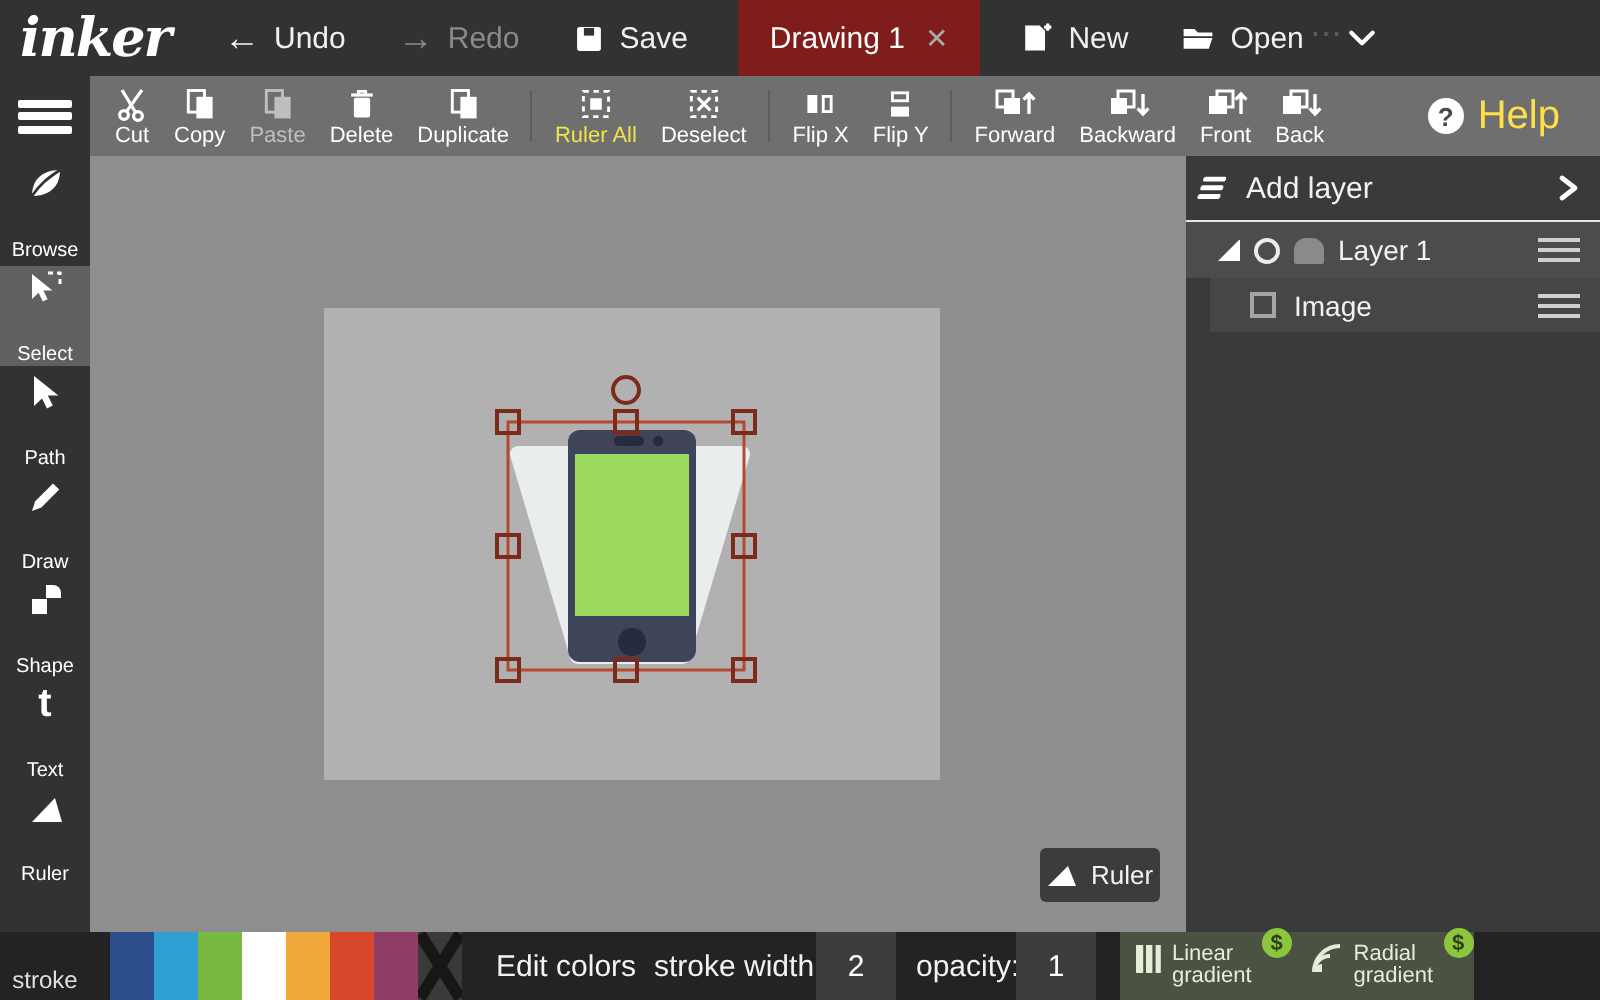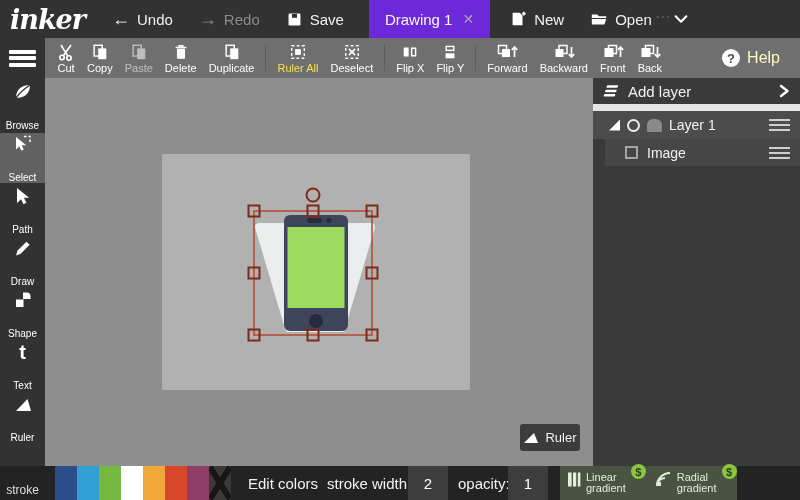--- a/index.html
+++ b/index.html
@@ -6,54 +6,54 @@
   html,body { width:800px; height:500px; overflow:hidden; }
   body { font-family:"Liberation Sans", sans-serif; position:relative; background:#8e8e8e; color:#fff; }
   svg { display:block; }
 
   
   #topbar { position:absolute; left:0; top:0; width:800px; height:38px; background:#323232; display:flex; align-items:stretch; }
   .logo { font-family:"DejaVu Serif", serif; font-style:italic; font-weight:bold; font-size:27px; color:#fff; padding:1px 14px 0 10px; align-self:center; letter-spacing:-1px; }
   .tb-btn { display:flex; align-items:center; gap:7px; padding:0 13px; font-size:15px; color:#f0f0f0; cursor:pointer; }
   .tb-btn .arrow { font-size:18px; font-weight:bold; line-height:1; }
   .tb-btn.disabled { color:#8a8a8a; }
-  .tab { display:flex; align-items:center; gap:10px; background:#6d28d9; padding:0 16px; font-size:15px; color:#fafafa; margin-left:12px; cursor:pointer; }
+  .tab { display:flex; align-items:center; gap:10px; background:#7f1d1d; padding:0 16px; font-size:15px; color:#fafafa; margin-left:12px; cursor:pointer; }
   .tab .close { color:#a9a9a9; font-size:14px; }
   .ellipsis { position:absolute; left:655px; top:7px; color:#5d5d5d; font-size:16px; letter-spacing:1px; }
 
   
   #hamburger-zone { position:absolute; left:0; top:38px; width:45px; height:40px; background:#323232; display:flex; align-items:center; justify-content:center; cursor:pointer; }
   .hbar { width:27px; height:4px; background:#fff; border-radius:1px; margin:2.5px 0; }
   #toolbar { position:absolute; left:45px; top:38px; width:755px; height:40px; background:#6f6f6f; display:flex; align-items:center; padding:0 6px; }
   .tool-btn { display:flex; flex-direction:column; align-items:center; justify-content:center; gap:1px; padding:2px 6px; height:38px; cursor:pointer; }
   .tool-btn .lbl { font-size:11px; color:#fff; white-space:nowrap; }
   .tool-btn.disabled { opacity:.55; }
   .tool-btn .lbl.accent { color:#f1e24b; }
   .tsep { width:1px; height:26px; background:#5c5c5c; margin:0 5px; }
   #help-btn { margin-left:auto; display:flex; align-items:center; gap:7px; padding-right:14px; cursor:pointer; }
   .help-circle { width:18px; height:18px; border-radius:50%; background:#fff; color:#4a4a4a; font-weight:bold; font-size:13px; display:flex; align-items:center; justify-content:center; }
-  #help-btn .lbl { font-size:16px; color:#fef9c3; }
+  #help-btn .lbl { font-size:20px; color:#fde047; }
 
   
   #sidebar { position:absolute; left:0; top:78px; width:45px; height:388px; background:#323232; display:flex; flex-direction:column; padding-top:2px; }
   .side-tool { height:50px; margin:1px 0; display:flex; flex-direction:column; align-items:center; justify-content:center; gap:2px; cursor:pointer; }
   .side-tool .lbl { font-size:10px; color:#fff;margin-top:16px; }
   .side-tool.active { background:#616161; }
   .t-glyph { font-size:20px; font-weight:bold; line-height:20px; color:#fff; }
 
   
   #workspace { position:absolute; left:45px; top:78px; width:548px; height:388px; background:#8e8e8e; }
   #artboard { position:absolute; left:117px; top:76px; width:308px; height:236px; background:#b1b1b1; }
   #scene { position:absolute; left:0; top:0; }
   #ruler-btn { position:absolute; left:475px; top:346px; width:60px; height:27px; background:#3c3c3c; border-radius:3px; display:flex; align-items:center; justify-content:center; gap:6px; cursor:pointer; }
   #ruler-btn .lbl { font-size:13px; color:#f2f2f2; }
 
   
   #layers { position:absolute; left:593px; top:78px; width:207px; height:388px; background:#3a3a3a; }
-  #add-layer { height:33px; display:flex; align-items:center; gap:9px; padding:0 10px 0 9px; font-size:15px; color:#f2f2f2; border-bottom:7px solid #e5e5e5; cursor:pointer; }
+  #add-layer { height:33px; display:flex; align-items:center; gap:9px; padding:0 10px 0 4px; font-size:15px; color:#f2f2f2; border-bottom:1px solid #e5e5e5; cursor:pointer; }
   #add-layer .chev { margin-left:auto; }
   .layer-row { height:28px; background:#4c4c4c; display:flex; align-items:center; gap:7px; padding:0 10px 0 16px; font-size:14px; color:#f2f2f2; cursor:pointer; }
   .object-row { height:27px; background:#464646; margin-left:12px; display:flex; align-items:center; gap:9px; padding:0 10px 0 20px; font-size:14px; color:#f2f2f2; cursor:pointer; }
   .expander { width:11px; height:11px; background:#fff; clip-path:polygon(100% 0, 100% 100%, 0 100%); }
   .vis-circle { width:13px; height:13px; border:2px solid #ececec; border-radius:50%; }
   .thumb { width:15px; height:13px; background:#8a8a8a; border-radius:6px 6px 1px 1px; }
   .row-menu { margin-left:auto; display:flex; flex-direction:column; gap:3px; cursor:pointer; }
   .row-menu span { display:block; width:21px; height:2px; background:#cfcfcf; }
   .obj-check { width:13px; height:13px; border:2px solid #a5a5a5; }
 

